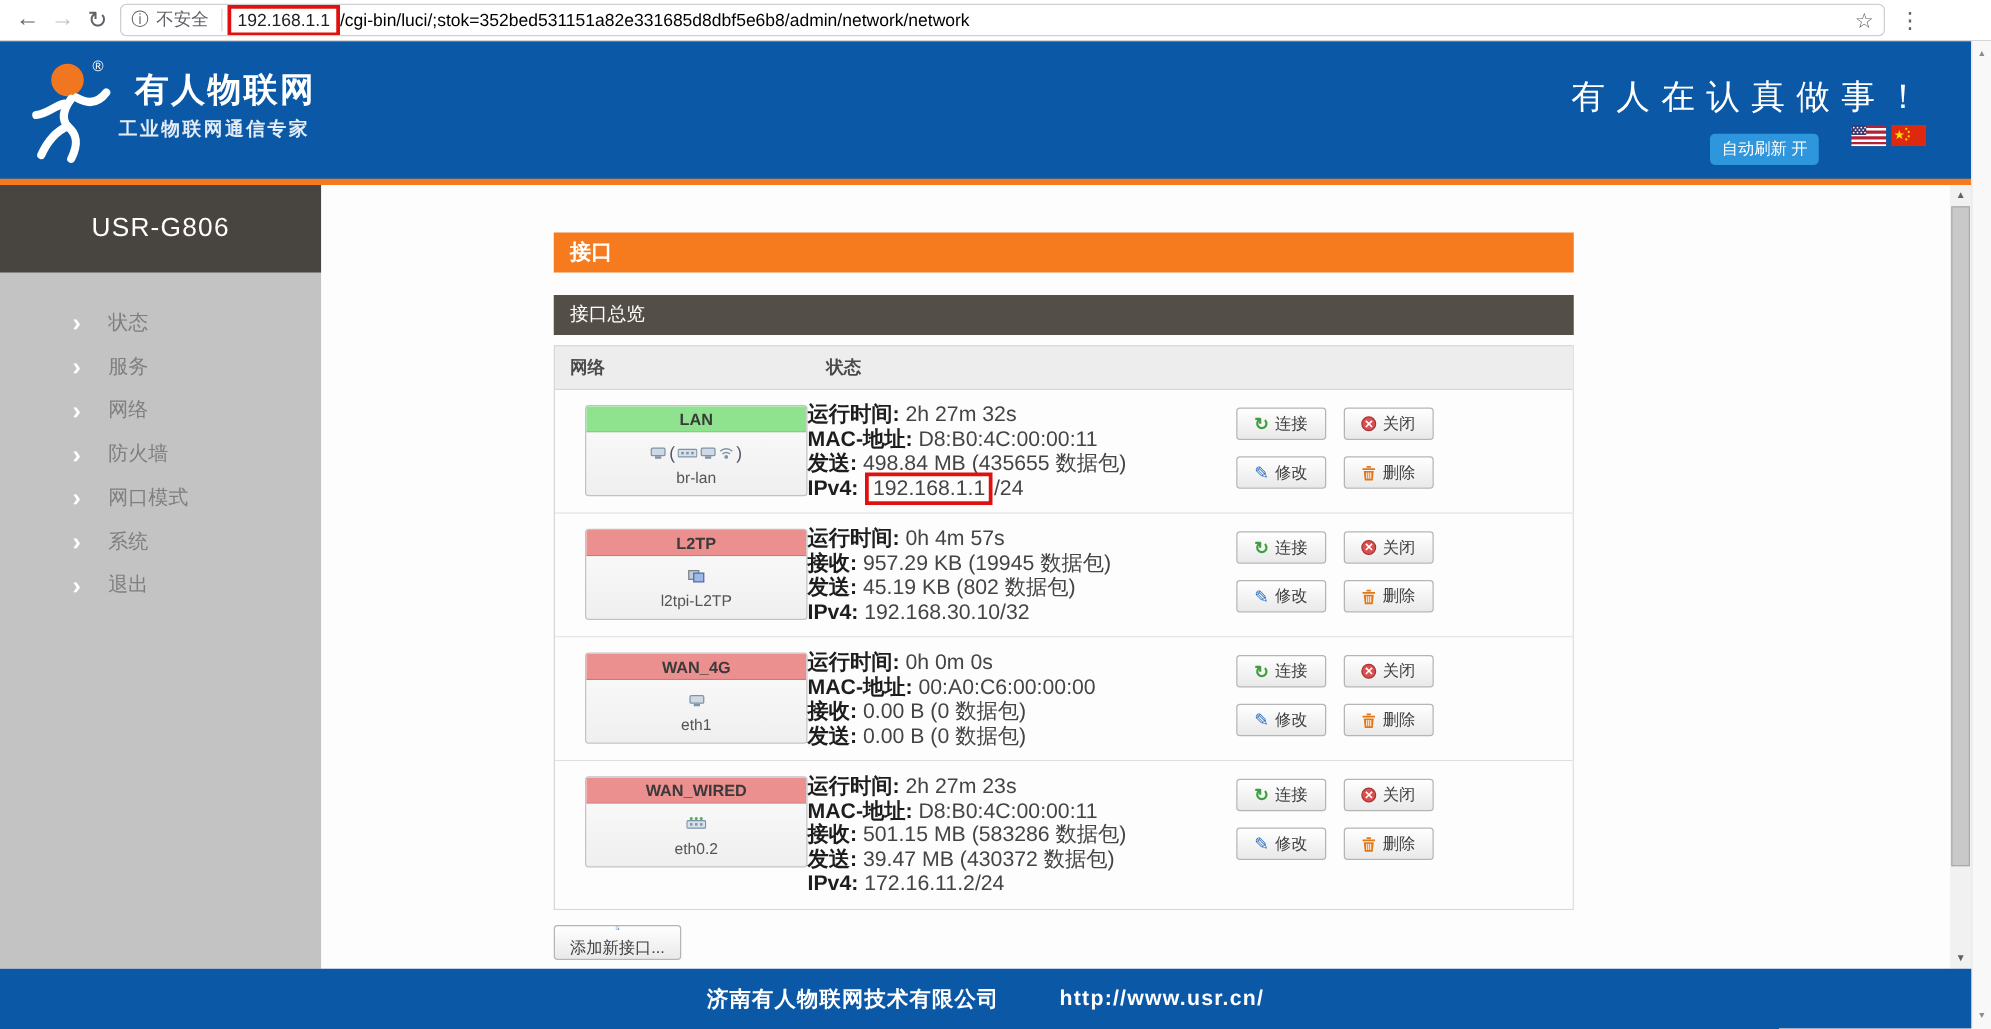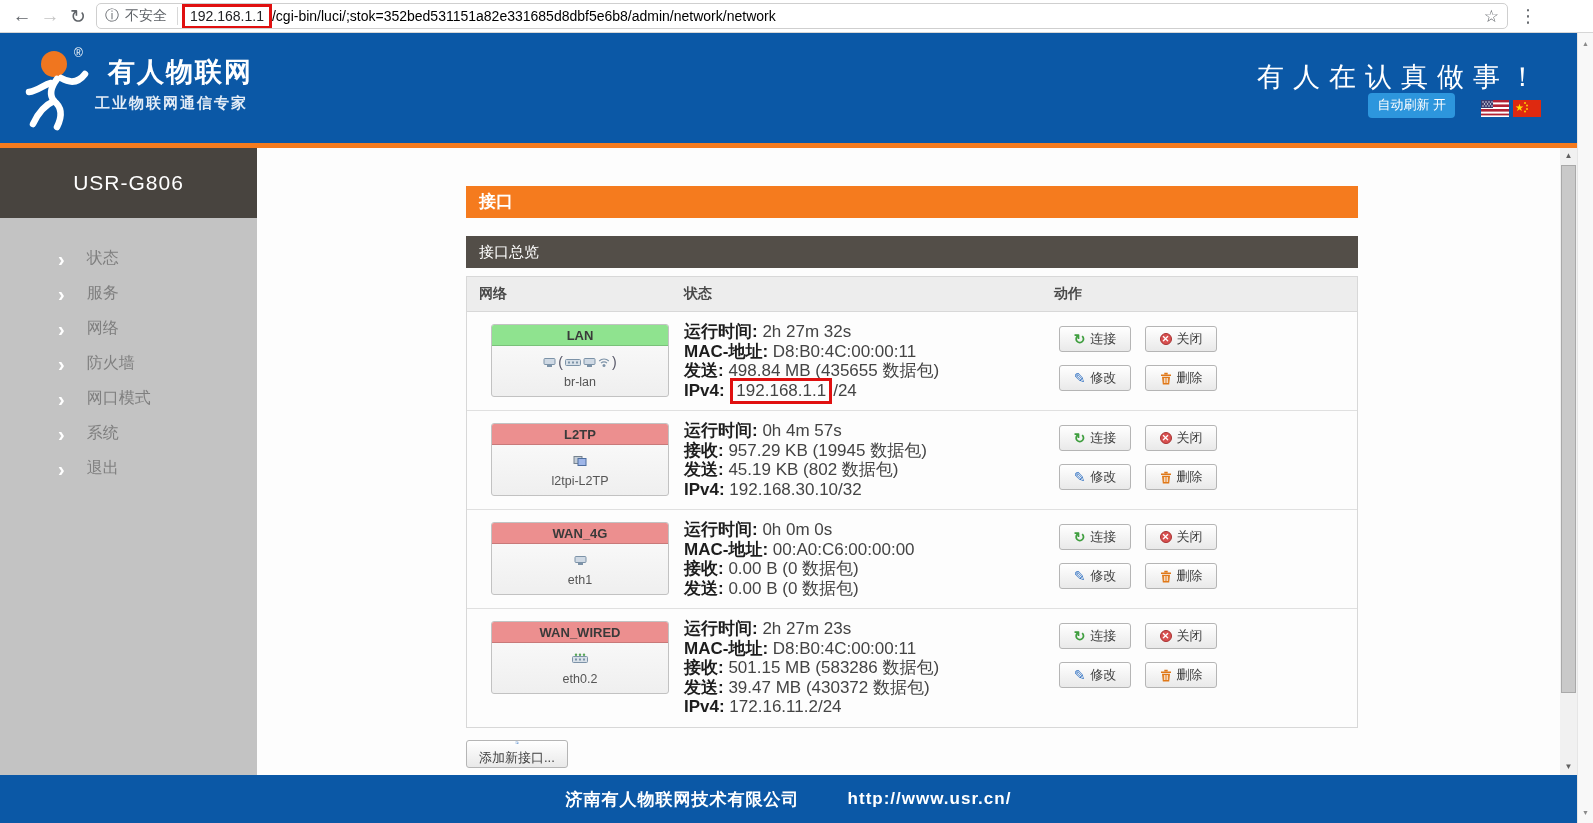--- a/index.html
+++ b/index.html
@@ -18,36 +18,36 @@
   .url-path { color:#000000; }
   .star-ico { margin-left:auto; font-size:17px; color:#5f6368; }
   .dots-ico { font-size:18px; color:#5f6368; width:40px; text-align:center; letter-spacing:0; }
 
   
   .hdr { position:absolute; left:0; top:33px; width:1577px; height:115px; background:var(--blue,#0b58a6); border-bottom:5px solid var(--orange,#f57b1e); }
   .logo-svg { position:absolute; left:16px; top:10px; }
   .brand-title { position:absolute; left:108px; top:21px; color:#fff; font-size:27px; font-weight:bold; letter-spacing:2px; }
   .brand-sub { position:absolute; left:95px; top:61px; color:#e3ecf6; font-size:15px; letter-spacing:2px;font-weight:bold; }
   .slogan { position:absolute; right:32px; top:26px; color:#fff; font-size:27px; letter-spacing:9px; }
-  .refresh-pill { position:absolute; right:122px; top:60px; background:var(--pill,#2d96dd); color:#fff; font-size:13px; padding:3px 9px 4px; border-radius:4px; cursor:pointer; }
+  .refresh-pill { position:absolute; right:122px; top:74px; background:var(--pill,#2d96dd); color:#fff; font-size:13px; padding:3px 9px 4px; border-radius:4px; cursor:pointer; }
   .flag { position:absolute; top:67px; cursor:pointer; }
   .flag.us { right:68px; }
   .flag.cn { right:36px; }
 
   
   .sidebar { position:absolute; left:0; top:148px; width:257px; height:627px; background:#c3c3c3; }
   .side-title { height:70px; background:#48443f; color:#fff; font-size:21px; letter-spacing:1px; display:flex; align-items:center; justify-content:center; }
   .side-menu { padding-top:23px; }
   .menu-item { height:35px; display:flex; align-items:center; cursor:pointer; }
   .menu-item .chev { color:#fff; font-size:20px; font-weight:bold; margin-left:58px; line-height:1; }
   .menu-item .mlabel { color:#7f7f7f; font-size:16px; margin-left:22px; }
 
   
   .main { position:absolute; left:257px; top:148px; width:1303px; height:627px; background:#fdfdfd; }
-  .content { position:absolute; left:186px; top:38px; width:892px;margin-left:23px; }
+  .content { position:absolute; left:186px; top:38px; width:816px; }
   .page-title-bar { height:32px; line-height:32px; background:var(--orange,#f57b1e); color:#fff; font-size:17px; font-weight:bold; padding-left:13px; }
   .section-bar { height:32px; line-height:32px; background:#534e48; color:#fff; font-size:15px; padding-left:13px; margin-top:18px; }
   .iface-table { margin-top:8px; border:1px solid #d8d8d8; border-top:none; }
   .thead { display:flex; height:36px; align-items:center; background:#ededed; border-top:1px solid #d8d8d8; border-bottom:1px solid #d8d8d8; font-size:14px; font-weight:bold; color:#4a4a4a; }
   .col-net { width:217px; padding-left:12px; }
   .col-status { width:370px; }
   .col-act { width:300px; }
   .iface-row { display:flex; padding:8px 0 10px; background:#fdfdfd; border-bottom:1px solid #e0e0e0; }
   .iface-row:last-child { border-bottom:none; }
   .ifacebox { width:178px; margin-left:12px; margin-top:4px; border:1px solid #c2c2c2; border-radius:3px; background:linear-gradient(#fcfcfc,#efefef); text-align:center; align-self:flex-start; }
@@ -184,21 +184,20 @@
   </div>
 
   <div class="main">
     <div class="content">
       <div class="page-title-bar">接口</div>
       <div class="section-bar">接口总览</div>
       <div class="iface-table">
         <div class="thead" id="table-head">
             <div class="col-net">网络</div>
             <div class="col-status">状态</div>
-            <div class="col-act">动作</div>
           </div>
         <div id="table-body">
             <div class="iface-row">
               <div class="col-net">
                 <div class="ifacebox">
                   <div class="ifacebox-head" style="background:#8fe38f">LAN</div>
                   <div class="ifacebox-icons">
                     <svg width="13" height="11" viewBox="0 0 13 11">
                       <rect x="1" y="1.5" width="11" height="6" rx="1" fill="#cfd9e4" stroke="#7d93a8"></rect>
                       <rect x="4" y="8" width="5" height="2" fill="#7d93a8"></rect>

